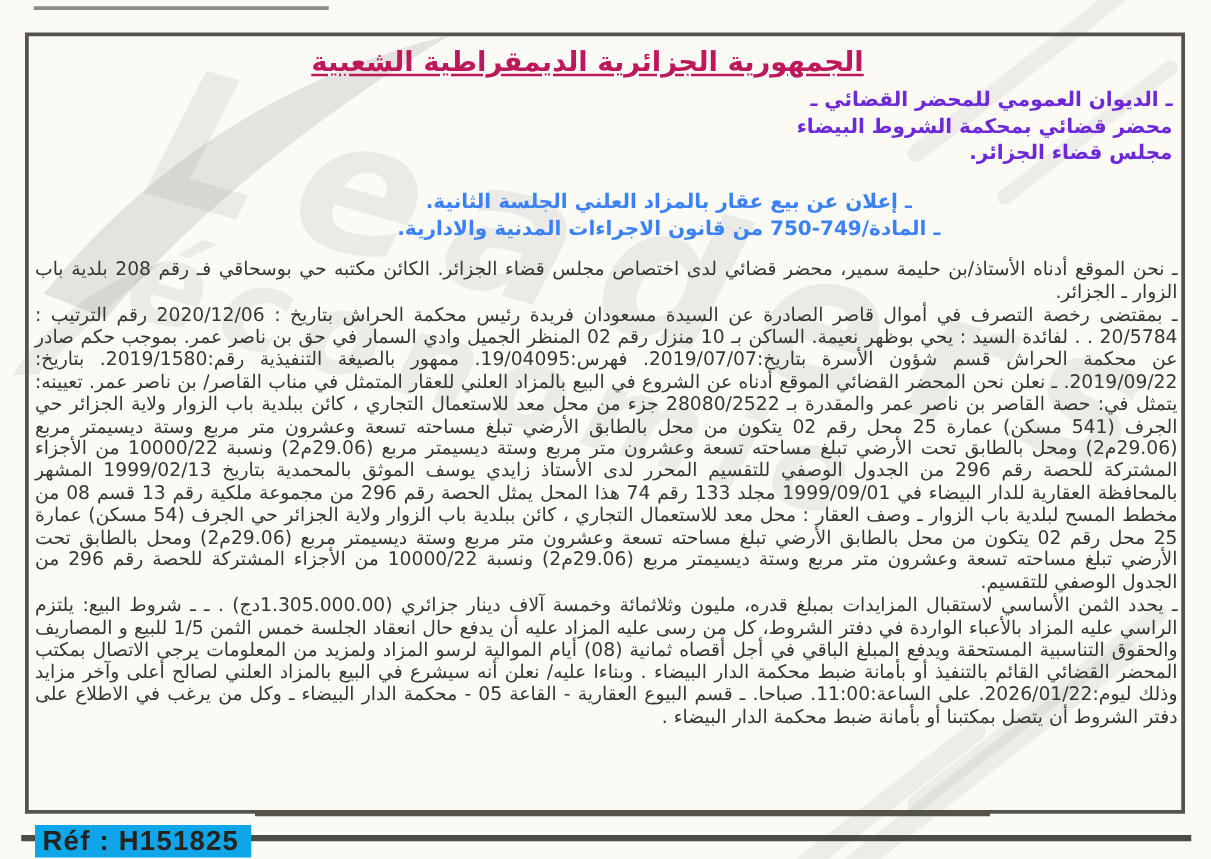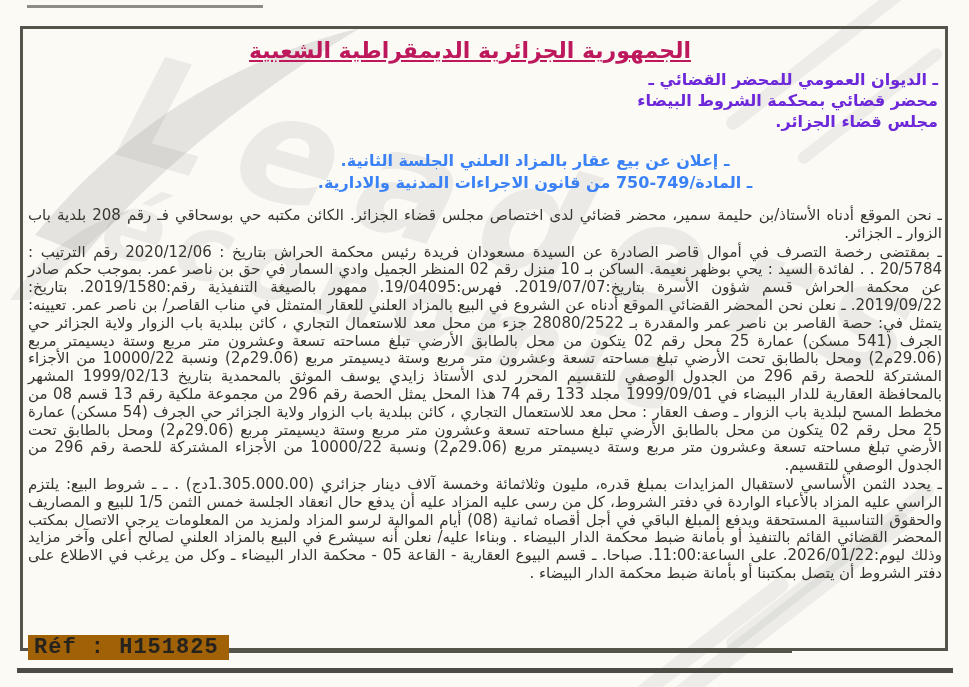--- a/index.html
+++ b/index.html
@@ -59,23 +59,23 @@
   .title-block{
     margin:18px 0 0 100px;text-align:center;
     font-weight:bold;font-size:16px;line-height:22px;color:#3b82f6;
   }
   .body-block{
     margin-top:13px;
     font-size:15px;line-height:17.8px;text-align:justify;color:#39362e;
   }
   .body-block p{margin:0 0 1px 0;}
   .ref{
-    position:absolute;left:28px;top:635px;z-index:5;
-    font-family:Liberation Mono, monospace;font-weight:bold;font-size:22px;
-    color:#26231e;background:#a16207;padding:0 10px 0 6px;
+    position:absolute;left:28px;top:660px;z-index:5;
+    font-family:Liberation Sans, sans-serif;font-weight:bold;font-size:22px;
+    color:#26231e;background:#0ea5e9;padding:0 10px 0 6px;
     direction:ltr;letter-spacing:1px;
   }
 </style>
 </head>
 <body>
 
 <div class="wm wm-word1">Leaders</div>
 <div class="wm wm-word2">économie</div>
 <svg class="wm wm-swoosh" width="420" height="300" viewBox="0 0 420 300">
   <path d="M35,235 C120,130 230,60 360,28 C250,95 150,175 85,255 Z" fill="rgba(110,110,110,0.16)"></path>

